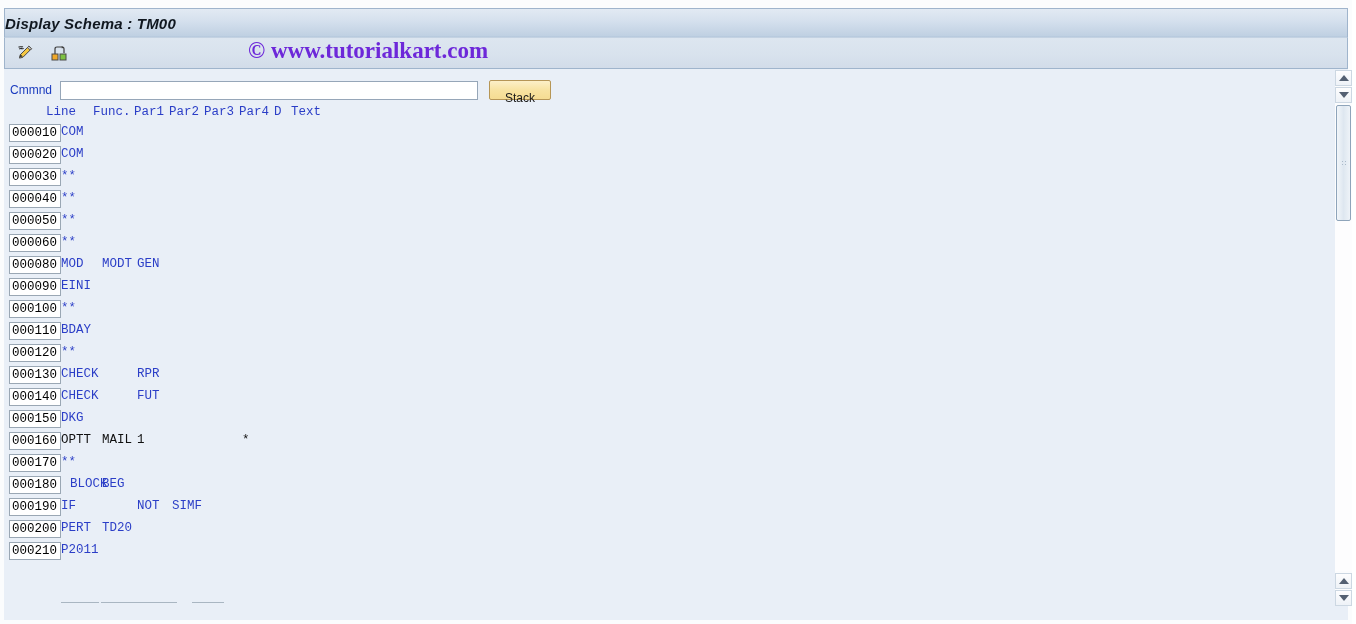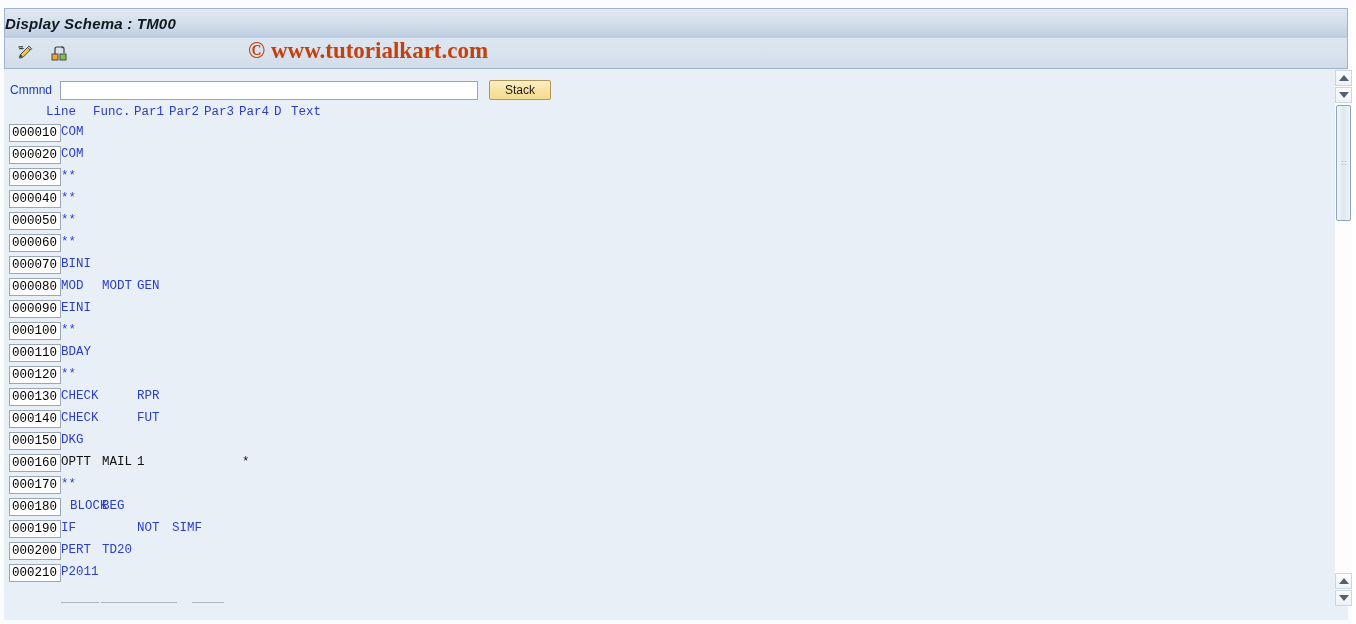--- a/index.html
+++ b/index.html
@@ -75,21 +75,21 @@
     cursor: pointer;
   }
 
   .watermark {
     position: absolute;
     left: 248px;
     top: 38px;
     font-family: "Liberation Serif", serif;
     font-size: 23px;
     font-weight: bold;
-    color: #c2410c;
+    color: #6d28d9;
     white-space: nowrap;
     pointer-events: none;
     user-select: none;
   }
 
   
   .workarea {
     position: absolute;
     left: 4px;
     top: 69px;
@@ -135,21 +135,21 @@
     width: 62px;
     height: 20px;
     box-sizing: border-box;
     border: 1px solid #b69656;
     border-radius: 2px;
     background: linear-gradient(to bottom, #fcf0c8 0%, #f8e3a2 50%, #f5dc92 100%);
     font-family: "Liberation Sans", sans-serif;
     font-size: 12px;
     color: #1a1a1a;
     cursor: pointer;
-    padding: 0;
+    padding: 8px;
     line-height: 18px;
   }
 
   
   .grid {
     position: absolute;
     left: 0;
     top: 36px;
     width: 1320px;
   }
@@ -339,24 +339,20 @@
           </div>
           <div class="row">
             <input class="line-box" type="text" readonly="" value="000050" style="">
             <div class="cells"><span style="left: 57px;">**</span></div>
           </div>
           <div class="row">
             <input class="line-box" type="text" readonly="" value="000060" style="">
             <div class="cells"><span style="left: 57px;">**</span></div>
           </div>
           <div class="row">
-            <input class="line-box" type="text" readonly="" value="000070" style="">
-            <div class="cells"><span style="left: 57px;">BINI</span></div>
-          </div>
-          <div class="row">
             <input class="line-box" type="text" readonly="" value="000080" style="">
             <div class="cells"><span style="left: 57px; text-align: right;">MOD</span><span style="left: 98px;">MODT</span><span style="left: 133px; font-family: Liberation Mono, monospace;">GEN</span></div>
           </div>
           <div class="row">
             <input class="line-box" type="text" readonly="" value="000090" style="">
             <div class="cells"><span style="left: 57px;">EINI</span></div>
           </div>
           <div class="row">
             <input class="line-box" type="text" readonly="" value="000100" style="">
             <div class="cells"><span style="left: 57px;">**</span></div>

